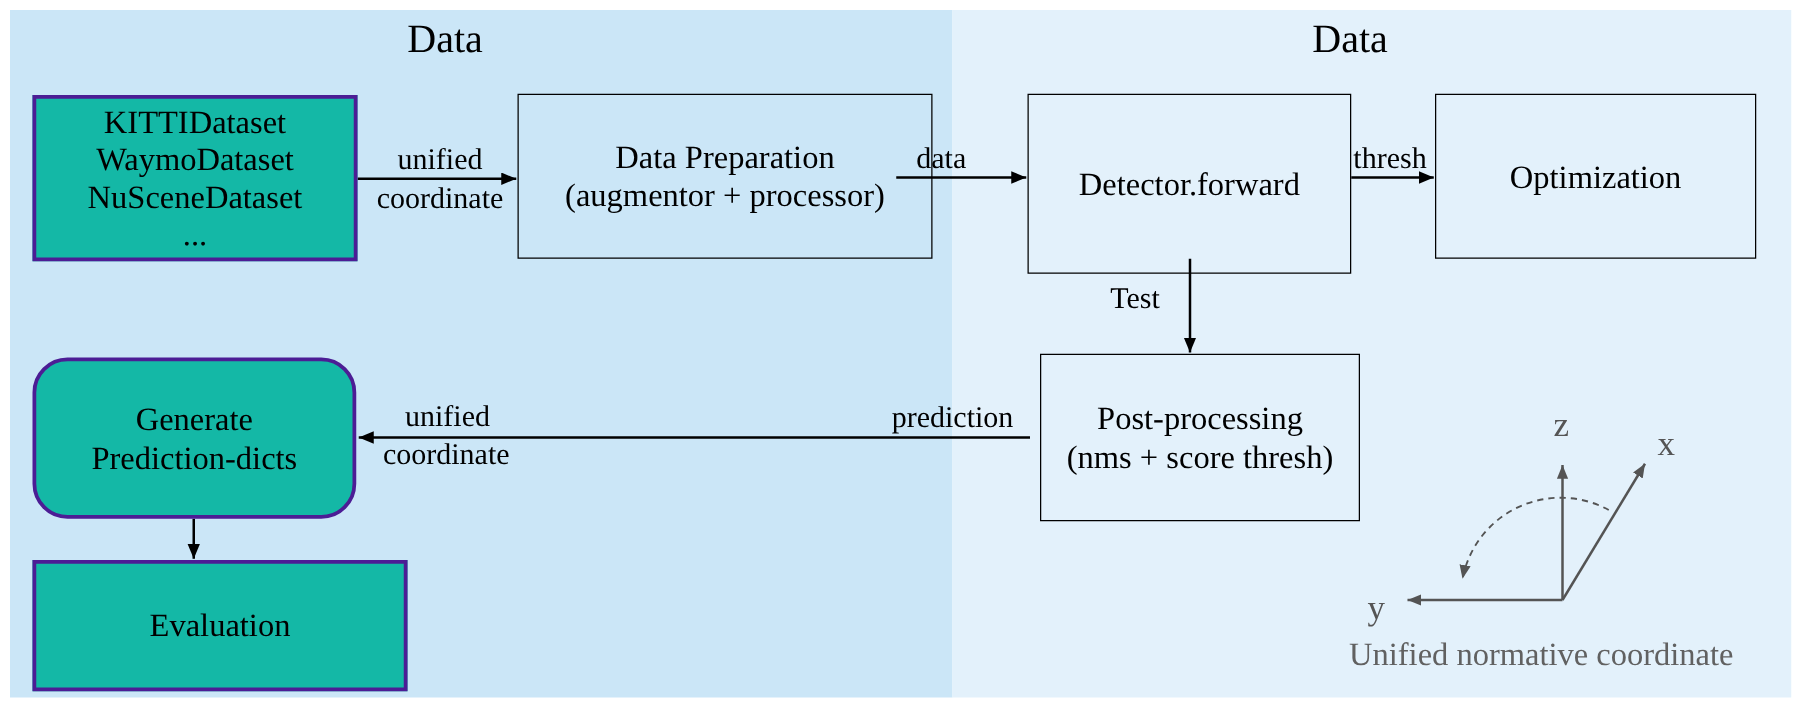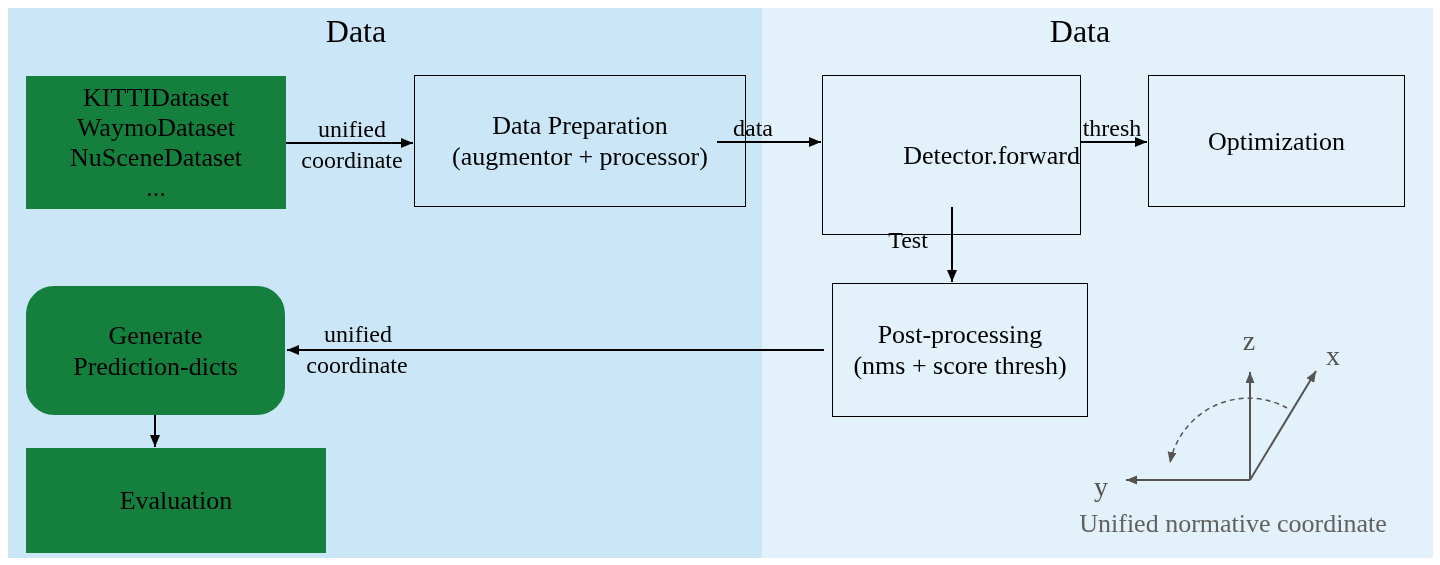--- a/index.html
+++ b/index.html
@@ -14,21 +14,21 @@
     position:absolute;transform:translate(-50%,-50%);
     font-size:32px;white-space:nowrap;
   }
   .box{
     position:absolute;display:flex;flex-direction:column;
     align-items:center;justify-content:center;
     text-align:center;font-size:26px;line-height:31px;
     box-sizing:border-box;background:transparent;
   }
   .light{border:1.5px solid #000;}
-  .green{border:3px solid #15803d;background:#15803d;}
+  .green{border:3px solid #4c1d95;background:#14b8a6;}
   .datasets-box{line-height:30px;}
   .elabel{
     position:absolute;transform:translate(-50%,-50%);
     font-size:24px;white-space:nowrap;
   }
   .axlabel{
     position:absolute;transform:translate(-50%,-50%);
     font-size:28px;color:#555555;white-space:nowrap;
   }
   .caption{
@@ -78,21 +78,21 @@
     <div>WaymoDataset</div>
     <div>NuSceneDataset</div>
     <div>...</div>
   </div>
 
   <div class="box light" style="left:414px;top:75px;width:332px;height:132px;">
     <div>Data Preparation</div>
     <div>(augmentor + processor)</div>
   </div>
 
-  <div class="box light" style="left:822px;top:75px;width:259px;height:160px;align-items:flex-end;">
+  <div class="box light" style="left:822px;top:75px;width:259px;height:144px;">
     <div>Detector.forward</div>
   </div>
 
   <div class="box light" style="left:1148px;top:75px;width:257px;height:132px;">
     <div>Optimization</div>
   </div>
 
   <div class="box light" style="left:832px;top:283px;width:256px;height:134px;">
     <div>Post-processing</div>
     <div>(nms + score thresh)</div>
@@ -105,20 +105,21 @@
 
   <div class="box green" style="left:26px;top:448px;width:300px;height:105px;">
     <div>Evaluation</div>
   </div>
 
   <span class="elabel" style="left:352px;top:129px;">unified</span>
   <span class="elabel" style="left:352px;top:160px;">coordinate</span>
   <span class="elabel" style="left:753px;top:128px;">data</span>
   <span class="elabel" style="left:1112px;top:128px;">thresh</span>
   <span class="elabel" style="left:908px;top:240px;">Test</span>
+  <span class="elabel" style="left:762px;top:335px;">prediction</span>
   <span class="elabel" style="left:358px;top:334px;">unified</span>
   <span class="elabel" style="left:357px;top:365px;">coordinate</span>
 
   <span class="axlabel" style="left:1249px;top:341px;">z</span>
   <span class="axlabel" style="left:1333px;top:356px;">x</span>
   <span class="axlabel" style="left:1101px;top:487px;">y</span>
   <span class="caption" style="left:1233px;top:524px;">Unified normative coordinate</span>
 
 </div>
 

